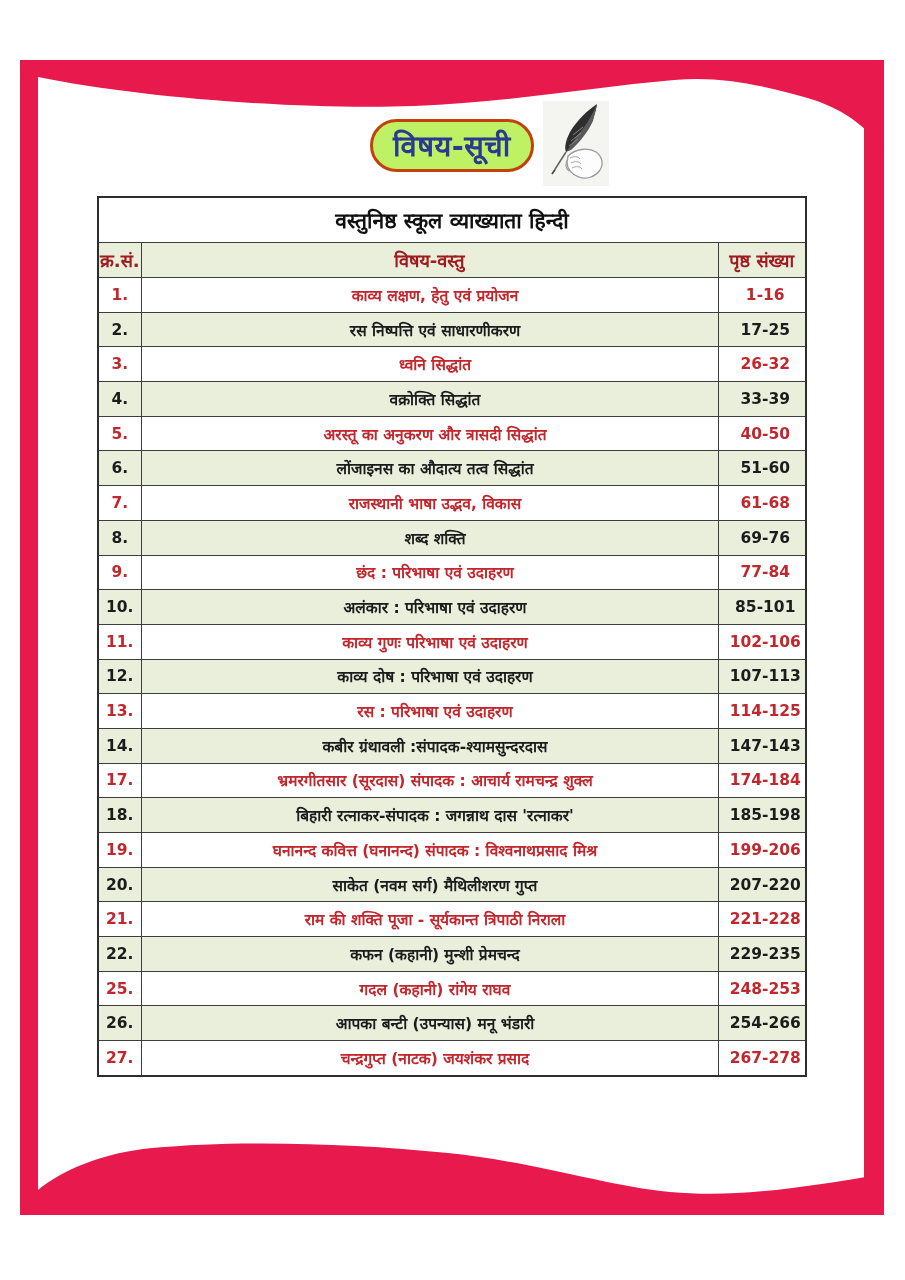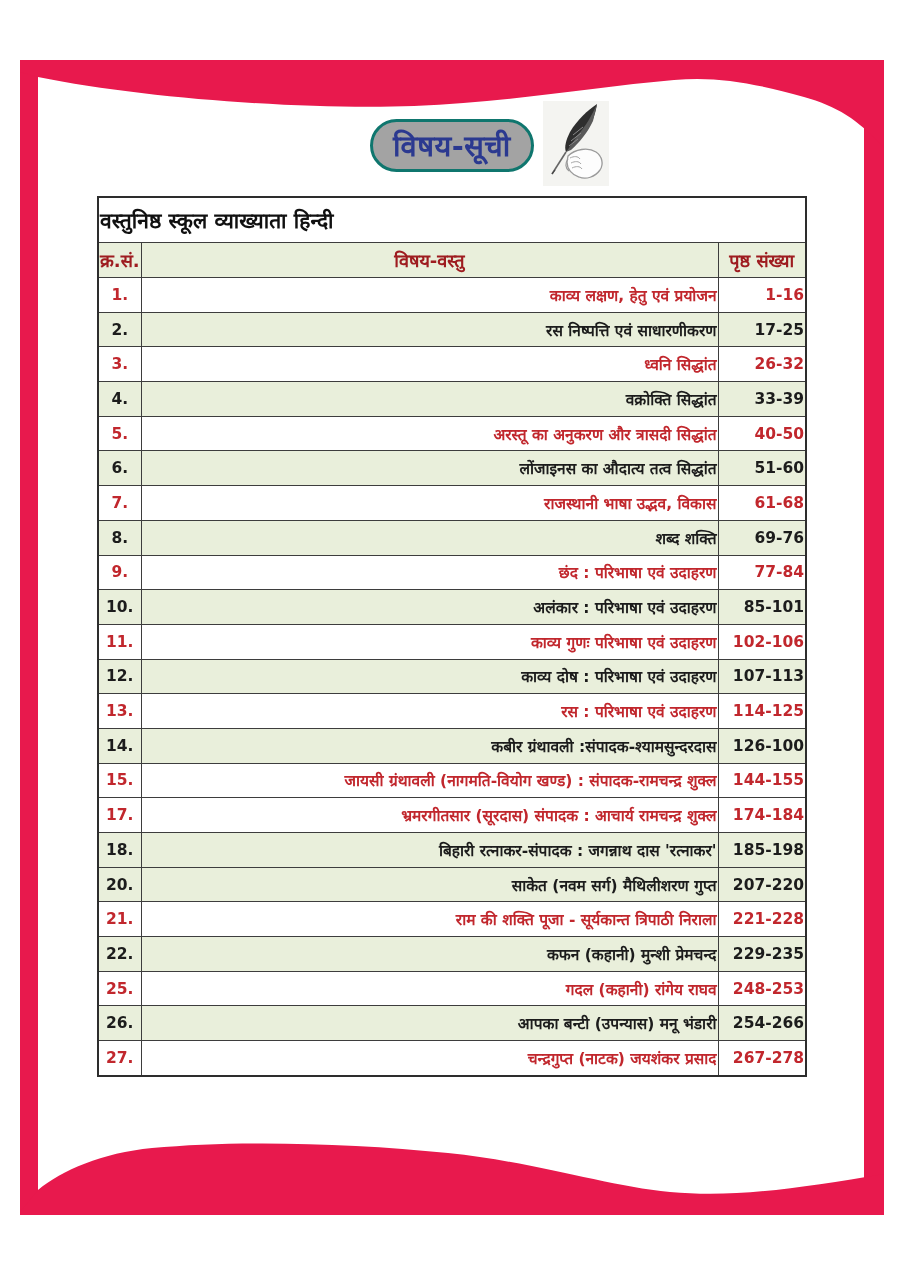--- a/index.html
+++ b/index.html
@@ -6,47 +6,47 @@
   .page {
     position:relative; width:905px; height:1280px;
     background:#ffffff; overflow:hidden;
     font-family:"DejaVu Sans", sans-serif;
   }
   svg.frame { position:absolute; left:0; top:0; width:905px; height:1280px; pointer-events:none; }
 
   
   .title-wrap { position:absolute; left:370px; top:119px; }
   .title-box {
-    display:inline-block; border:3px solid #0f766e; border-radius:28px;
+    display:inline-block; border:3px solid #c2410c; border-radius:28px;
     padding:3px 20px 5px 20px; font-size:29px; font-weight:bold;
-    color:#2B3990; letter-spacing:0.5px; background:#a3a3a3;
+    color:#2B3990; letter-spacing:0.5px; background:#bef264;
   }
   .pen { position:absolute; left:543px; top:101px; width:66px; height:85px; }
 
   
   table.toc {
     position:absolute; left:97px; top:196px; width:708px;
     border-collapse:collapse; table-layout:fixed;
     border:2px solid #2d2d2d;
   }
   table.toc td { border:1px solid #3d3d3d; overflow:hidden; white-space:nowrap; }
   td.book-title {
-    height:42px; text-align:left; vertical-align:middle;
+    height:42px; text-align:center; vertical-align:middle;
     font-size:21px; font-weight:bold; color:#101010; background:#ffffff;margin-left:8px;
   }
   tr.head-row td {
     height:32px; background:#E9EFDB; color:#9E1C20;
     font-weight:bold; font-size:18px; text-align:center; vertical-align:middle;
   }
   tr.data-row td { height:31.7px; font-size:15.5px; font-weight:bold; vertical-align:middle; }
   tr.row-red td   { background:#ffffff; color:#C1272D; }
   tr.row-green td { background:#E9EFDB; color:#1c1c1c; }
   td.sn      { text-align:center; font-size:15px; }
-  td.subject { text-align:right; padding-left:12px; }
-  td.pages   { text-align:right; padding-left:8px; }
+  td.subject { text-align:center; padding-left:12px; }
+  td.pages   { text-align:center; padding-left:8px; }
 </style>
 </head>
 <body>
 
 <div class="page">
 
   <svg class="frame" viewBox="0 0 905 1280">
     <g fill="#E8194D">
 
       <rect x="20" y="60" width="18" height="1155"></rect>
@@ -164,37 +164,37 @@
       <td class="pages">107-113</td>
     </tr>
         <tr class="data-row row-red">
       <td class="sn">13.</td>
       <td class="subject">रस : परिभाषा एवं उदाहरण</td>
       <td class="pages">114-125</td>
     </tr>
         <tr class="data-row row-green">
       <td class="sn">14.</td>
       <td class="subject">कबीर ग्रंथावली :संपादक-श्यामसुन्दरदास</td>
-      <td class="pages">126-100</td>
-    </tr>
-        <tr class="data-row row-red">
-      <td class="sn">15.</td>
-      <td class="subject">जायसी ग्रंथावली (नागमति-वियोग खण्ड) : संपादक-रामचन्द्र शुक्ल</td>
-      <td class="pages">144-155</td>
+      <td class="pages">147-143</td>
     </tr>
         <tr class="data-row row-red">
       <td class="sn">17.</td>
       <td class="subject">भ्रमरगीतसार (सूरदास) संपादक : आचार्य रामचन्द्र शुक्ल</td>
       <td class="pages">174-184</td>
     </tr>
         <tr class="data-row row-green">
       <td class="sn">18.</td>
       <td class="subject">बिहारी रत्नाकर-संपादक : जगन्नाथ दास 'रत्नाकर'</td>
       <td class="pages">185-198</td>
     </tr>
+        <tr class="data-row row-red">
+      <td class="sn">19.</td>
+      <td class="subject">घनानन्द कवित्त (घनानन्द) संपादक : विश्वनाथप्रसाद मिश्र</td>
+      <td class="pages">199-206</td>
+    </tr>
         <tr class="data-row row-green">
       <td class="sn">20.</td>
       <td class="subject">साकेत (नवम सर्ग) मैथिलीशरण गुप्त</td>
       <td class="pages">207-220</td>
     </tr>
         <tr class="data-row row-red">
       <td class="sn">21.</td>
       <td class="subject">राम की शक्ति पूजा - सूर्यकान्त त्रिपाठी निराला</td>
       <td class="pages">221-228</td>
     </tr>

